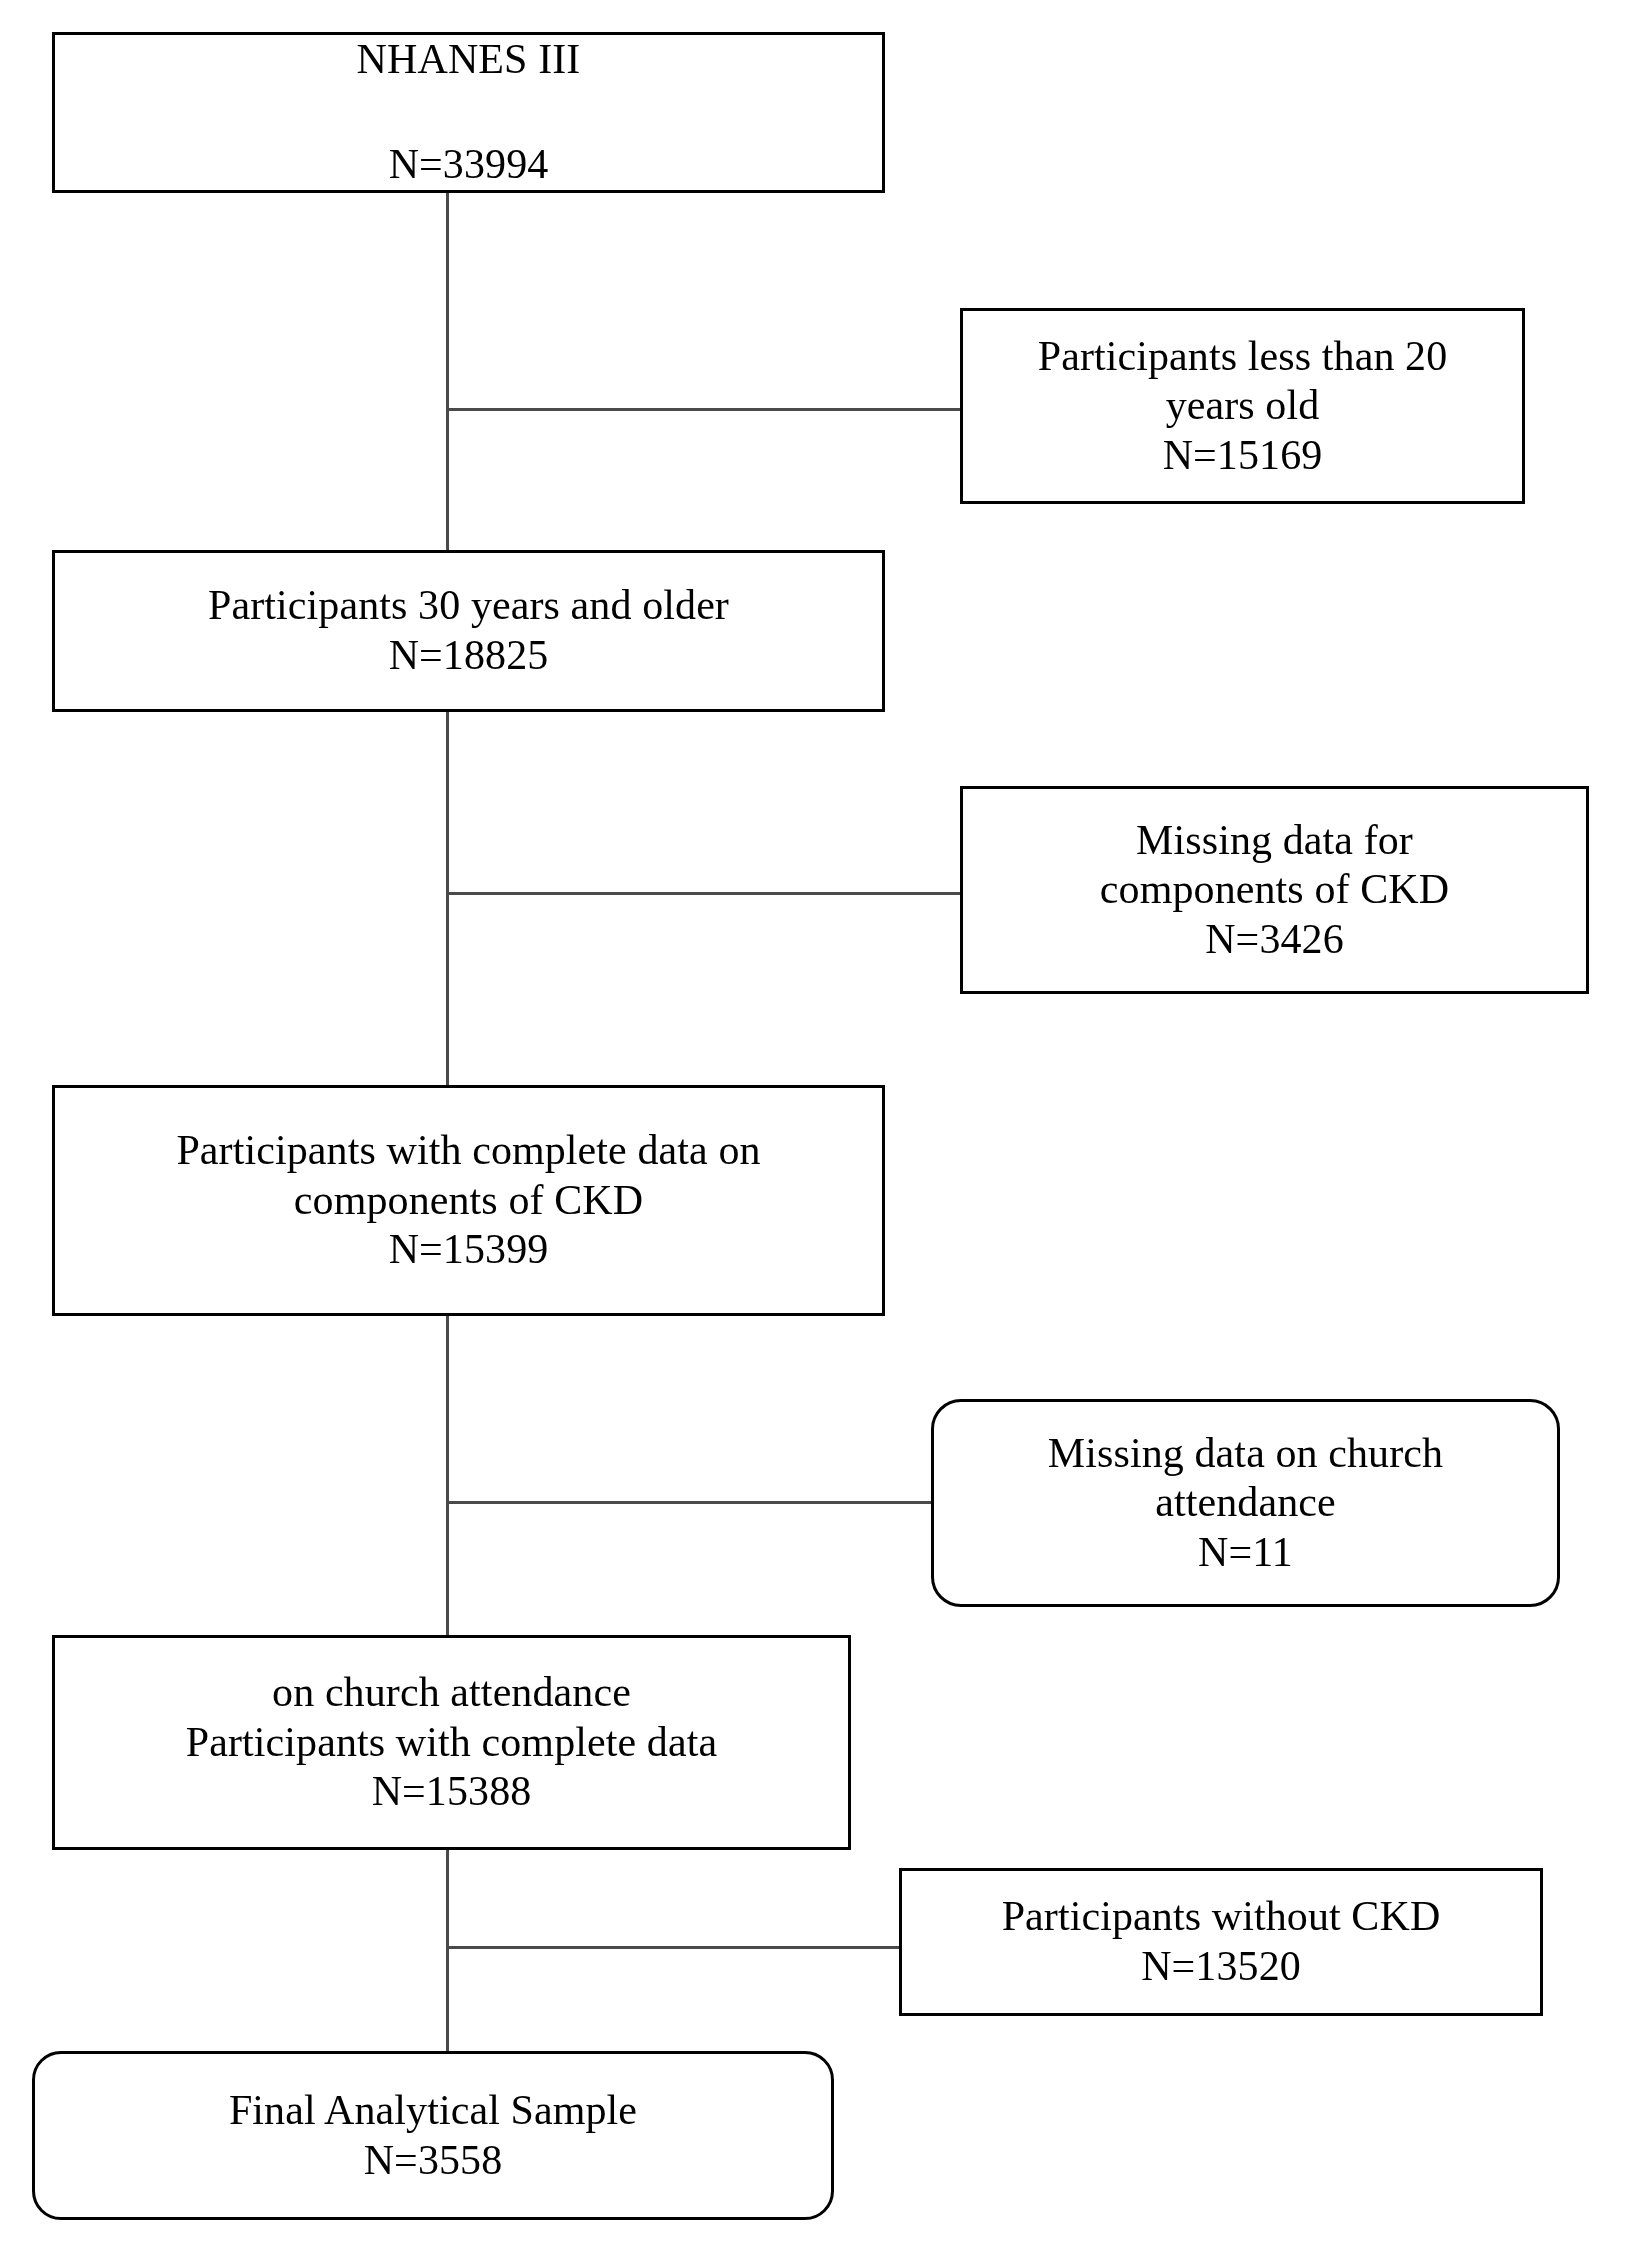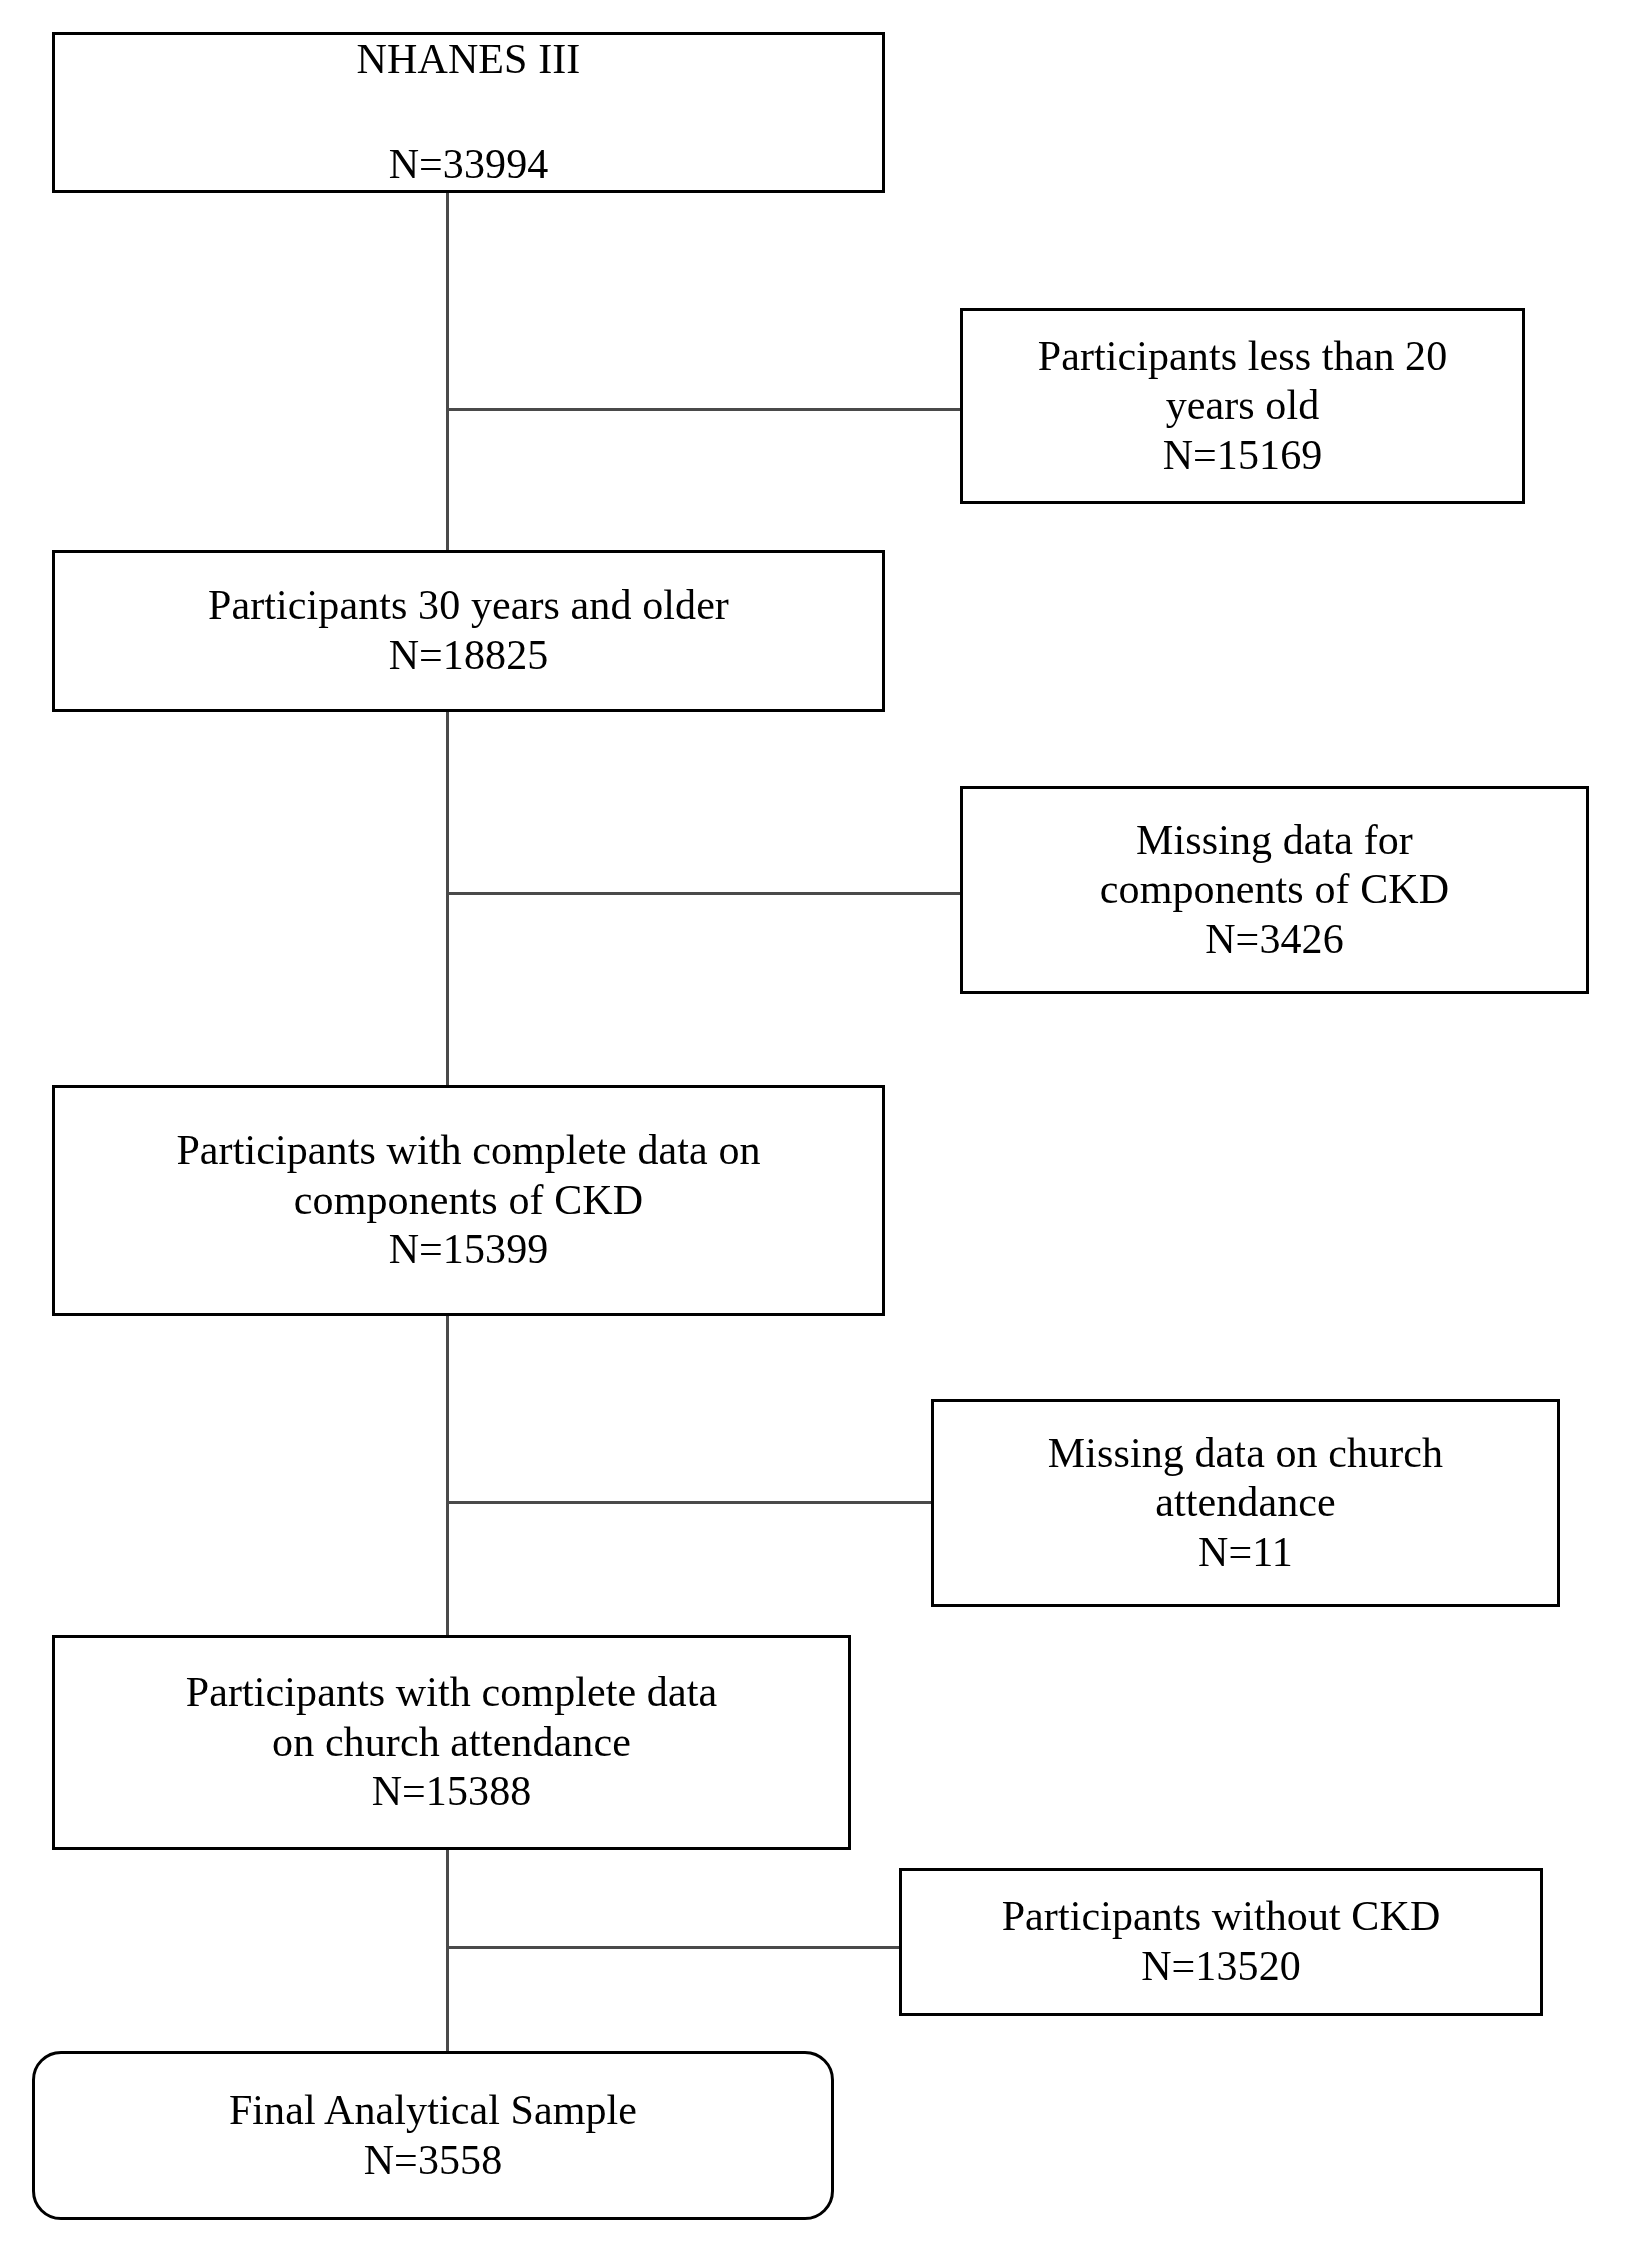--- a/index.html
+++ b/index.html
@@ -80,43 +80,43 @@
     <span class="line">N=18825</span>
   </div>
 
   <div class="node" style="left:52px; top:1085px; width:833px; height:231px;">
     <span class="line">Participants with complete data on</span>
     <span class="line">components of CKD</span>
     <span class="line">N=15399</span>
   </div>
 
   <div class="node" style="left:52px; top:1635px; width:799px; height:215px;">
+    <span class="line">on church attendance</span>
     <span class="line">Participants with complete data</span>
-    <span class="line">on church attendance</span>
     <span class="line">N=15388</span>
   </div>
 
   <div class="node" style="left:32px; top:2051px; width:802px; height:169px;border-radius:29px;">
     <span class="line">Final Analytical Sample</span>
     <span class="line">N=3558</span>
   </div>
 
   <div class="node" style="left:960px; top:308px; width:565px; height:196px;">
     <span class="line">Participants less than 20</span>
     <span class="line">years old</span>
     <span class="line">N=15169</span>
   </div>
 
   <div class="node" style="left:960px; top:786px; width:629px; height:208px;">
     <span class="line">Missing data for</span>
     <span class="line">components of CKD</span>
     <span class="line">N=3426</span>
   </div>
 
-  <div class="node" style="left:931px; top:1399px; width:629px; height:208px;">
+  <div class="node" style="left:931px; top:1399px; width:629px; height:208px;border-radius:30px;">
     <span class="line">Missing data on church</span>
     <span class="line">attendance</span>
     <span class="line">N=11</span>
   </div>
 
   <div class="node" style="left:899px; top:1868px; width:644px; height:148px;">
     <span class="line">Participants without CKD</span>
     <span class="line">N=13520</span>
   </div>
 

